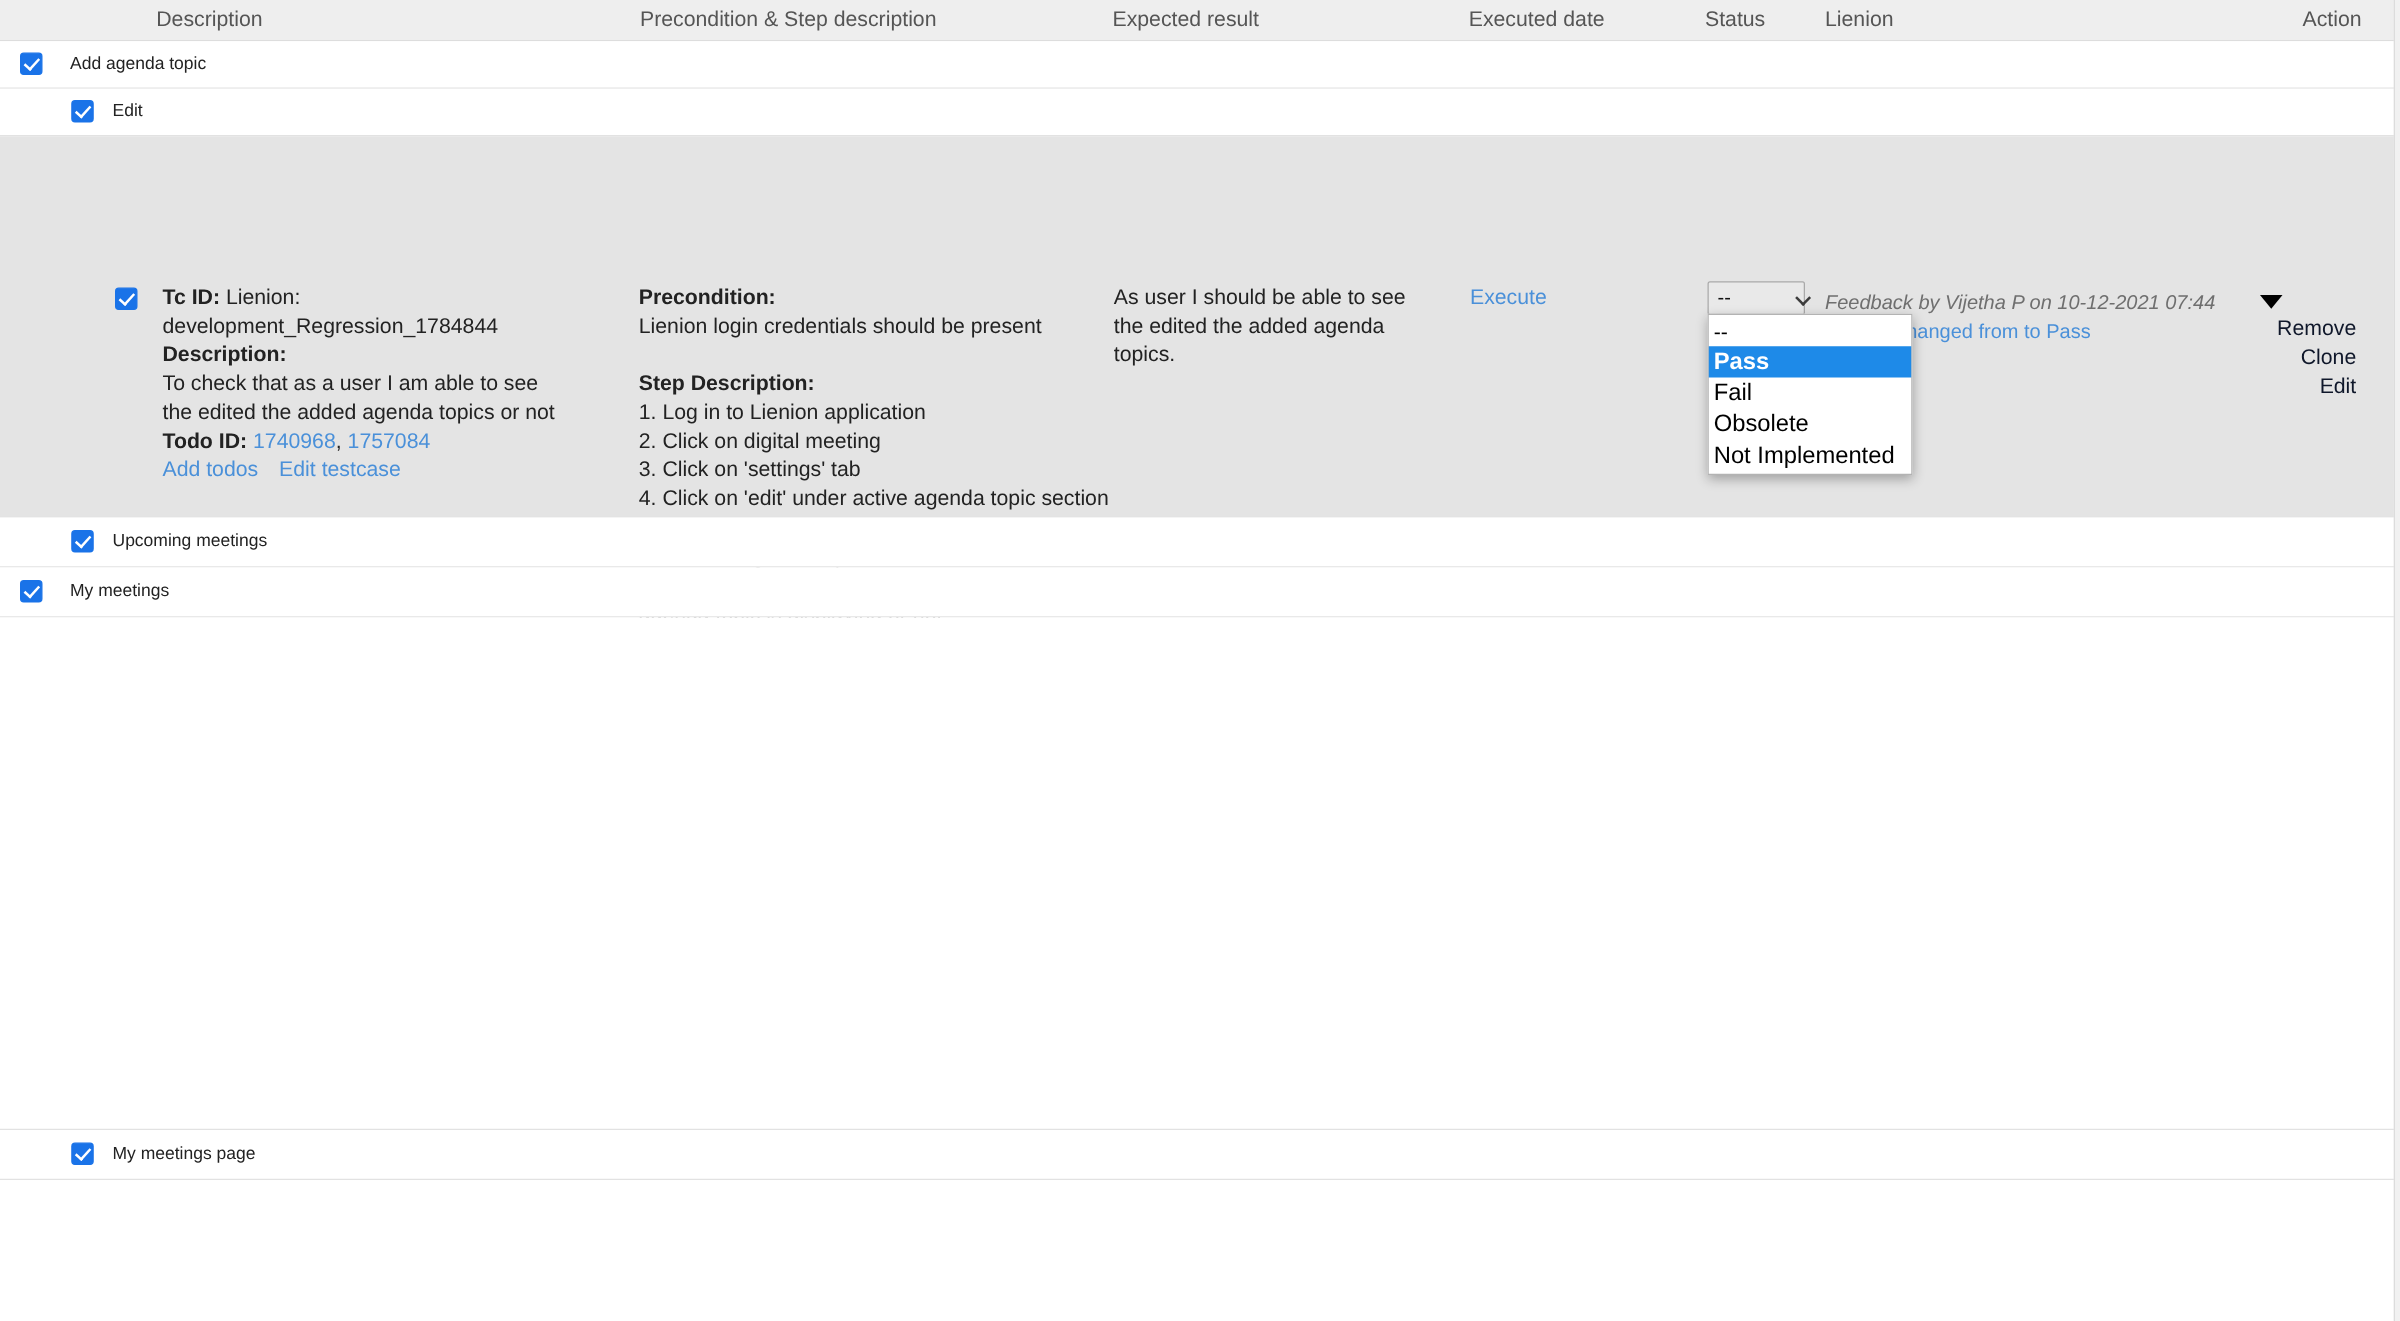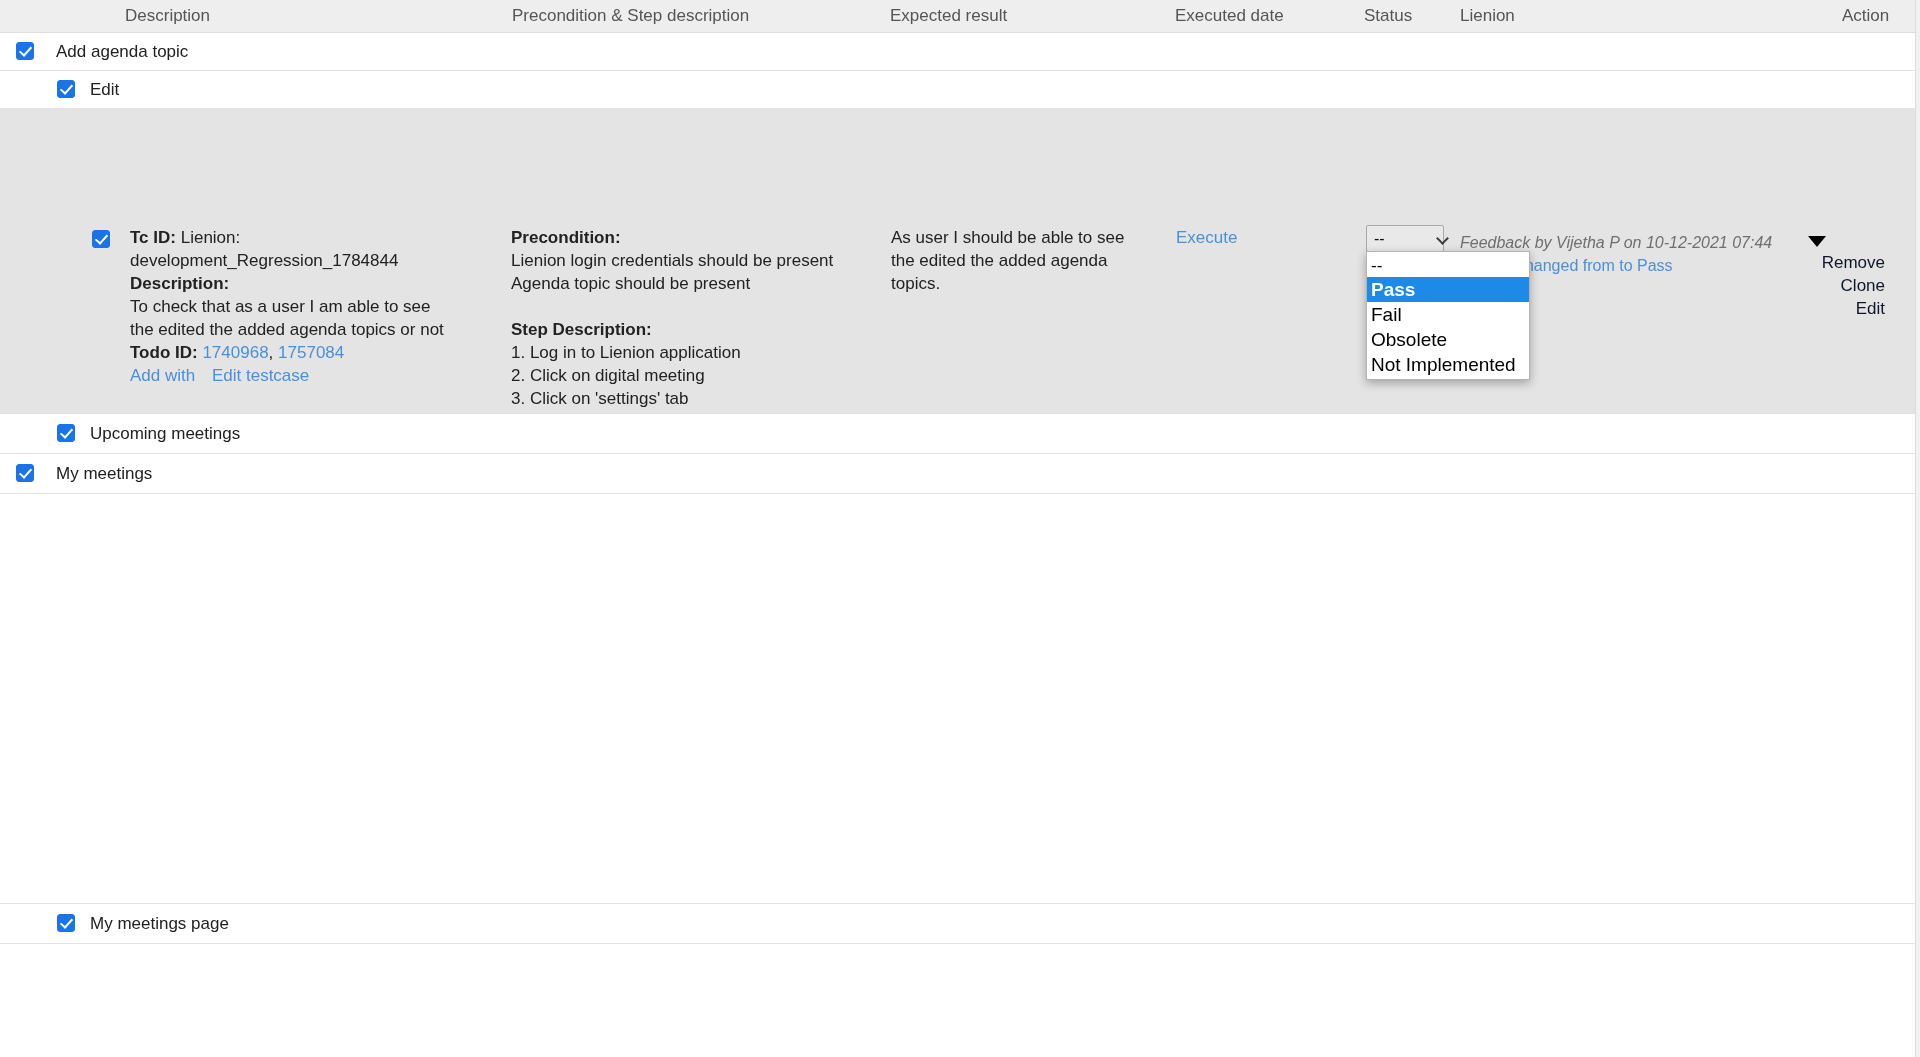--- a/index.html
+++ b/index.html
@@ -32,21 +32,21 @@
 
   
   .row { position: relative; border-bottom: 1px solid #e2e2e2; background: #ffffff; }
   .row.shaded { background: #e4e4e4; }
 
   .grp { height: 33px; }
   .grp .cbx { position: absolute; top: 7px; }
   .grp .glabel {
     position: absolute;
     top: 6px;
-    font-size: 17px;
+    font-size: 14px;
     color: #222;
     white-space: nowrap;
   }
 
   
   .cbx {
     width: 18px; height: 18px;
     border-radius: 3px;
     background: #1a73e8;
     display: inline-block;
@@ -192,29 +192,28 @@
 
     <div class="cell c-desc" style="left:130px; top:117px">
       <div><b class="lbl">Tc ID:</b>
         <span>Lienion: development_Regression_1784844</span></div>
       <div><b class="lbl">Description:</b></div>
       <div>To check that as a user I am able to see the edited the added agenda topics or not</div>
       <div><b class="lbl">Todo ID:</b>
         <span class="link">1740968</span><span>,</span>
         <span class="link">1757084</span></div>
       <div class="linkrow">
-        <span class="link">Add with</span>
+        <span class="link">Add todos</span>
         <span class="link">Edit testcase</span>
       </div>
     </div>
 
     <div class="cell c-pre" style="left:511px; top:117px">
       <div><b class="lbl">Precondition:</b></div>
       <div>Lienion login credentials should be present</div>
-      <div>Agenda topic should be present</div>
       <div class="spacer"></div>
       <div><b class="lbl">Step Description:</b></div>
       <div>1. Log in to Lienion application</div>
       <div>2. Click on digital meeting</div>
       <div>3. Click on 'settings' tab</div>
       <div>4. Click on 'edit' under active agenda topic section (same way for archived agenda topic also)</div>
       <div>5. Edit the agenda topic</div>
       <div>6. Check under active agenda topic section edited agenda topic is displaying or not</div>
     </div>
 

